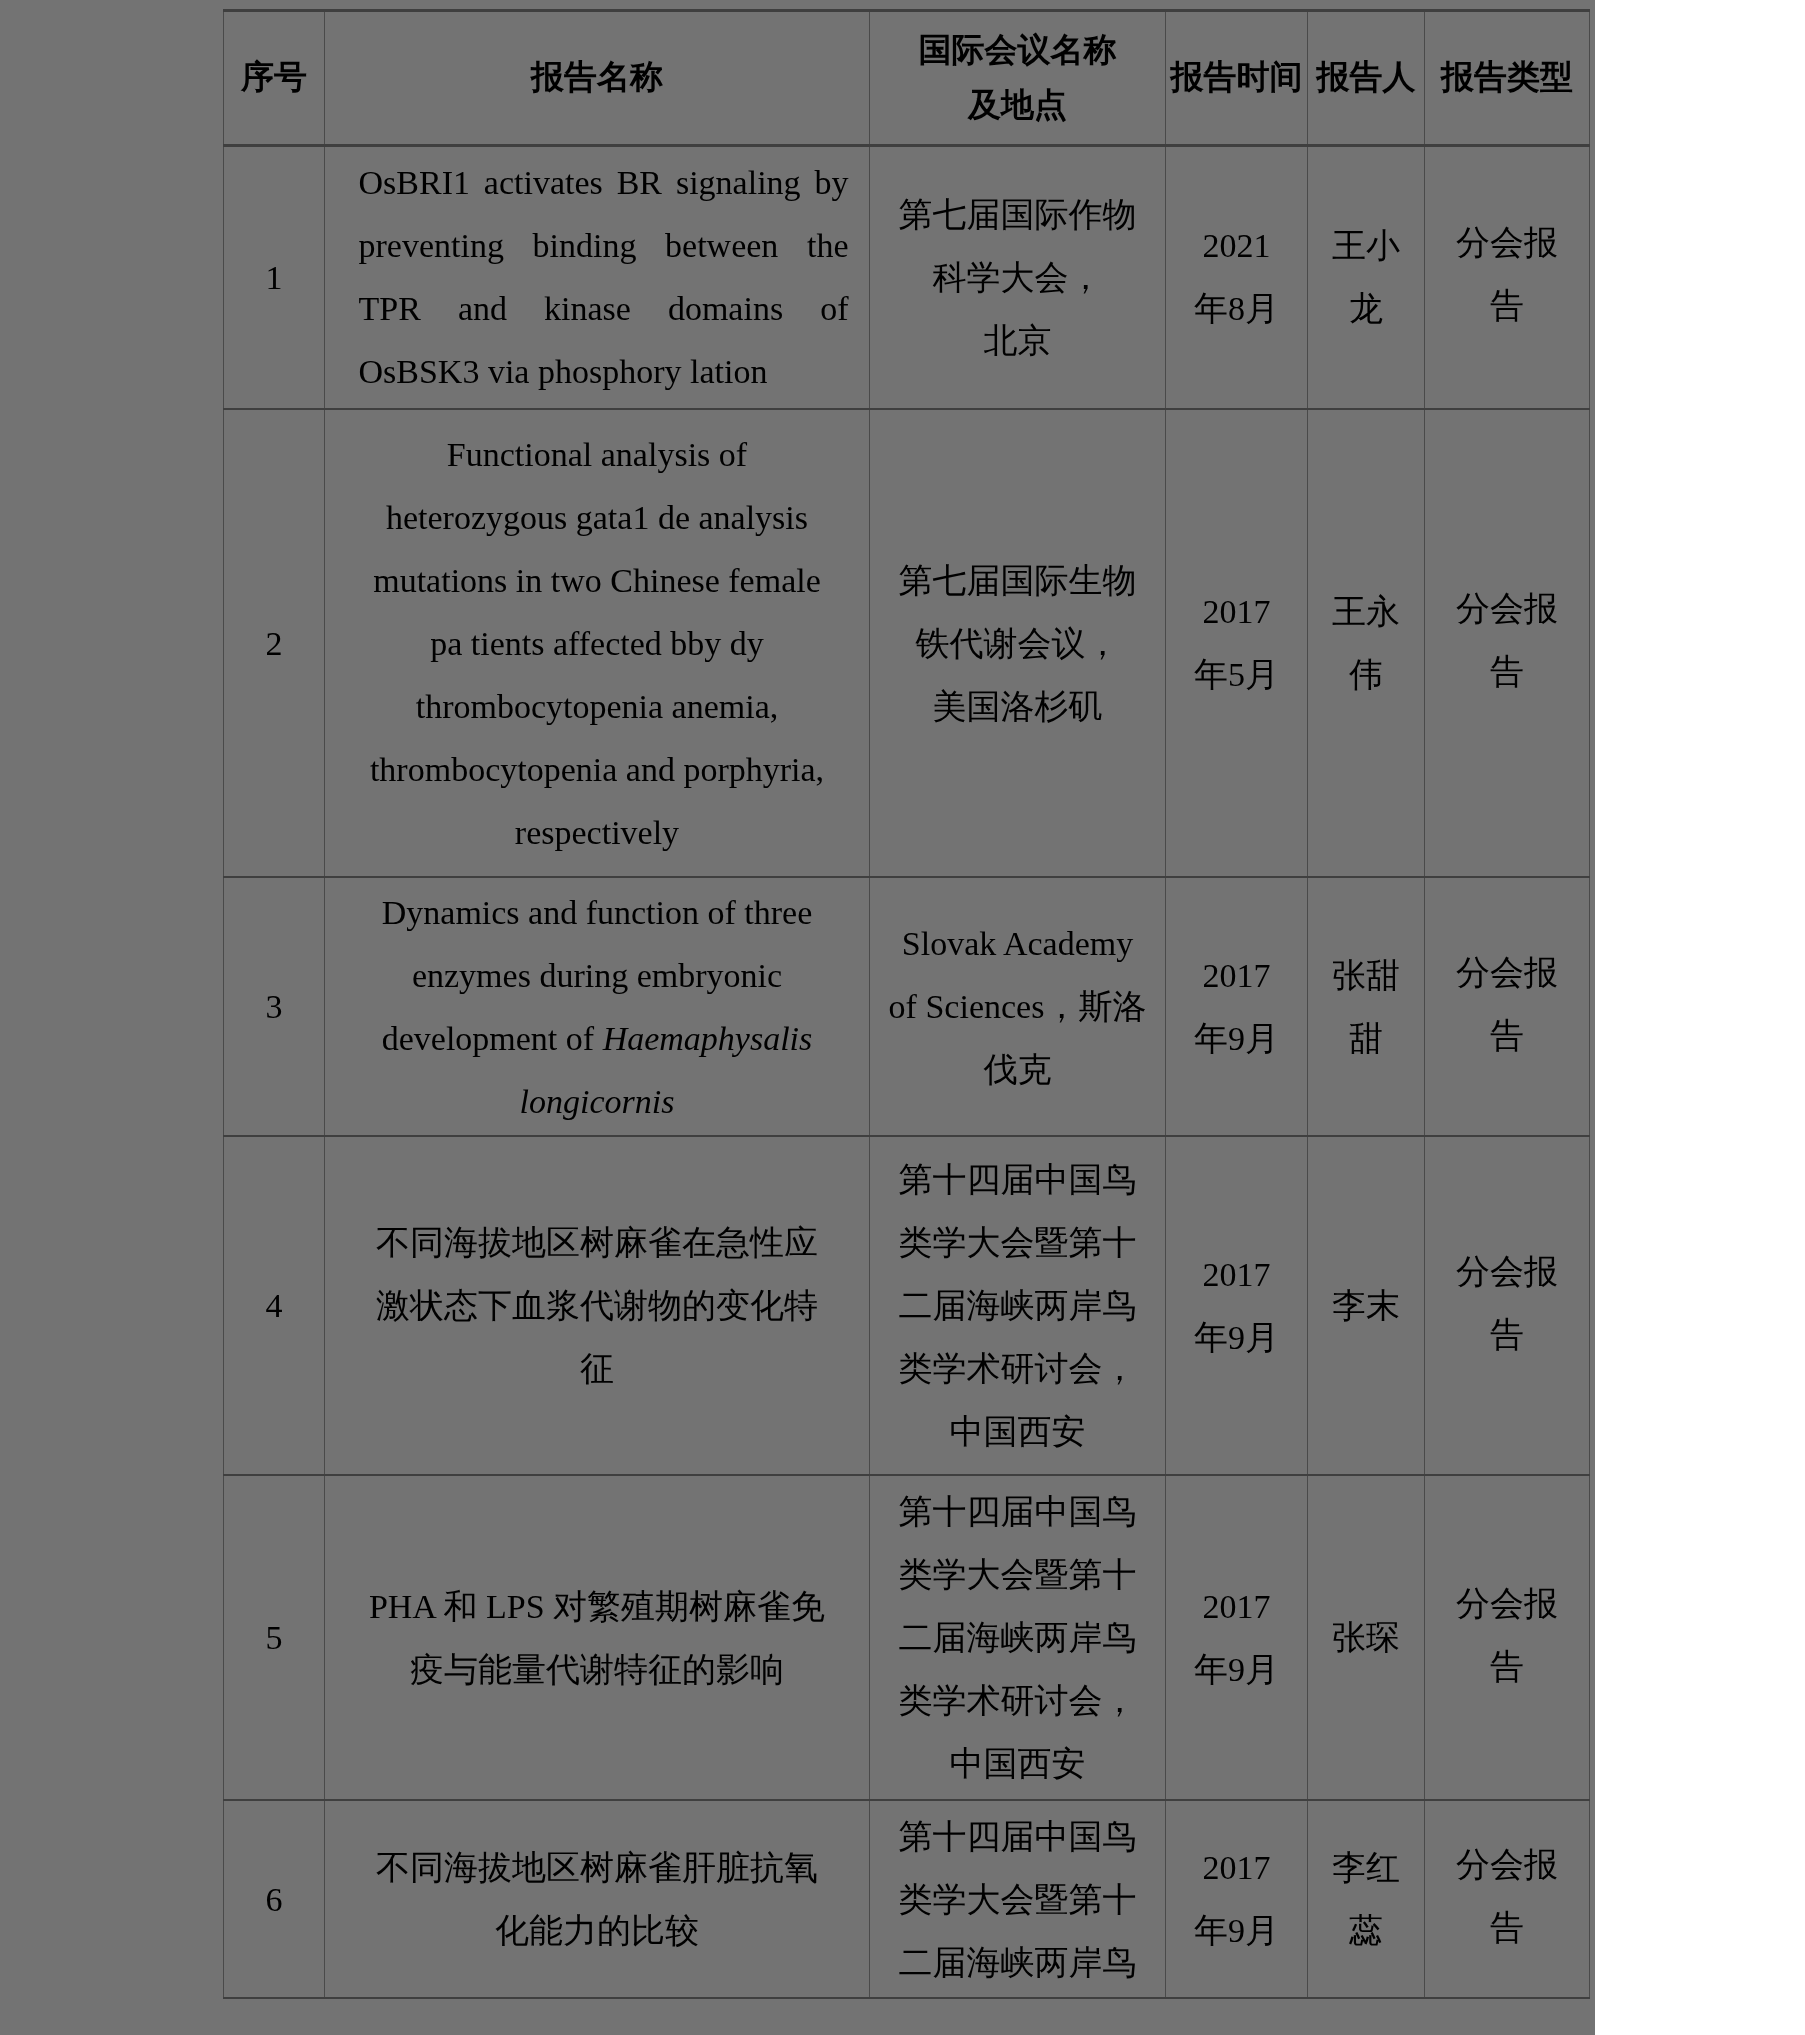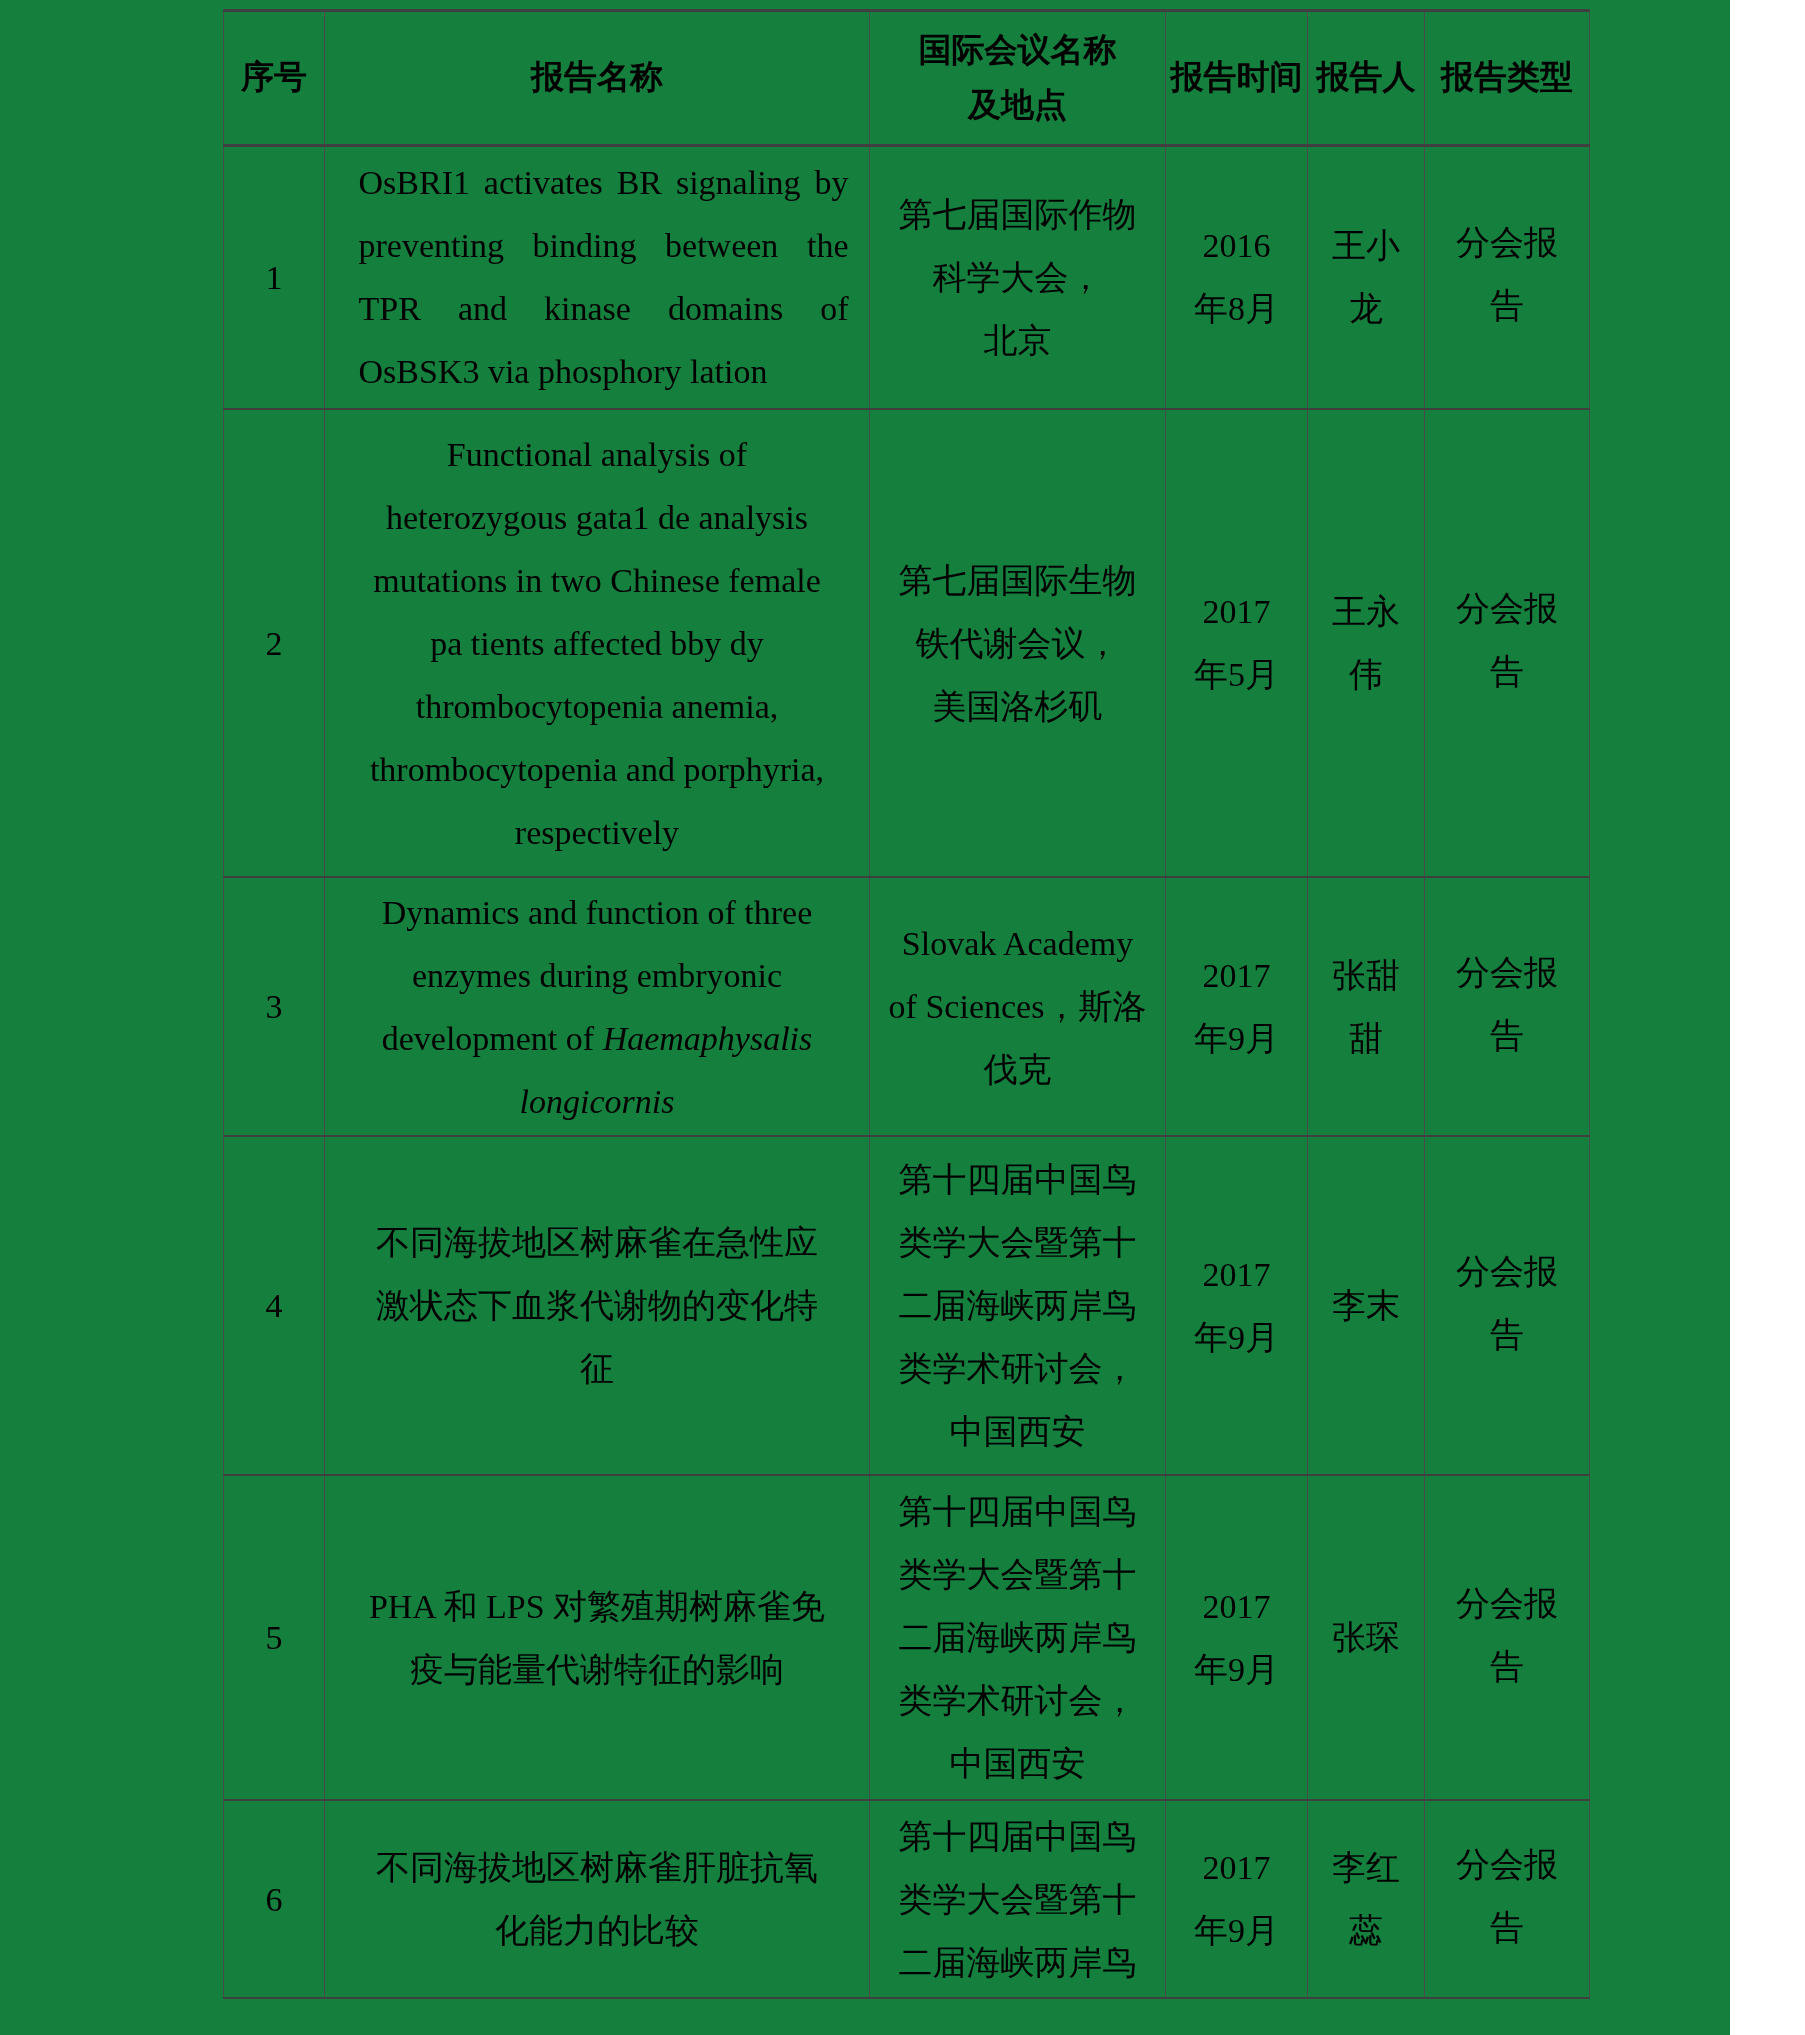--- a/index.html
+++ b/index.html
@@ -10,23 +10,23 @@
   body {
     width: 1805px;
     height: 2035px;
     position: relative;
     font-family: "Liberation Serif", "DejaVu Serif", serif;
     color: #000000;
   }
   .doc-page {
     position: absolute;
     left: 0; top: 0;
-    width: 1730px;
+    width: 1595px;
     height: 2035px;
-    background: #15803d;
+    background: #737373;
     overflow: hidden;
   }
   table.report-table {
     position: absolute;
     left: 223px;
     top: 8.5px;
     width: 1366px;
     border-collapse: collapse;
     table-layout: fixed;
   }
@@ -124,21 +124,21 @@
             <div class="line">preventing binding between the</div>
             <div class="line">TPR and kinase domains of</div>
             <div class="line">OsBSK3 via phosphory lation</div>
           </td>
           <td class="col-conf align-center">
             <div class="line">第七届国际作物</div>
             <div class="line">科学大会，</div>
             <div class="line">北京</div>
           </td>
           <td class="col-time align-center">
-            <div class="line">2016</div>
+            <div class="line">2021</div>
             <div class="line">年8月</div>
           </td>
           <td class="col-reporter align-center">
             <div class="line">王小</div>
             <div class="line">龙</div>
           </td>
           <td class="col-type align-center">
             <div class="line">分会报</div>
             <div class="line">告</div>
           </td>

